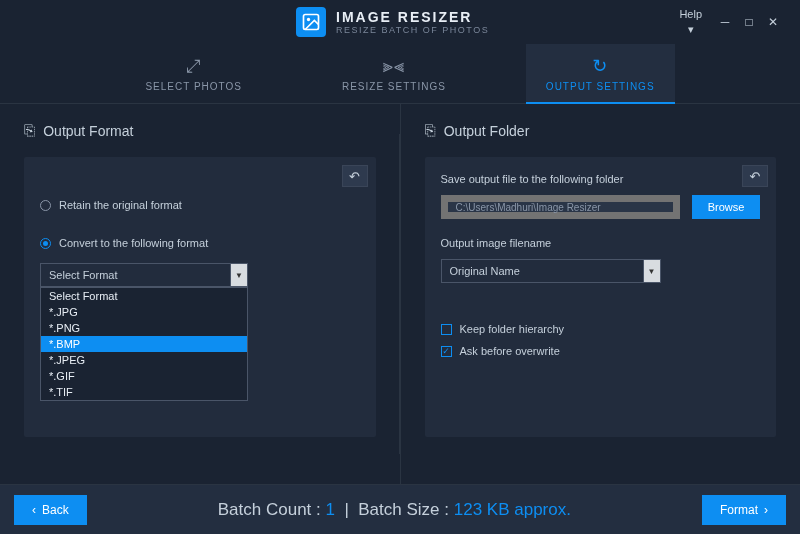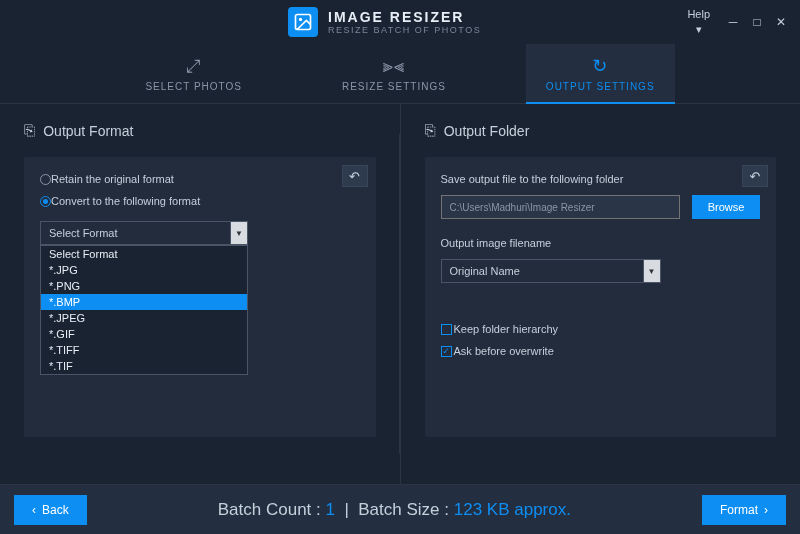--- a/index.html
+++ b/index.html
@@ -1,18 +1,18 @@
 <!DOCTYPE html>
 <html><head>
   <meta charset="utf-8">
   <style>
     * { margin: 0; padding: 0; box-sizing: border-box; font-family: Arial, sans-serif; }
     body { width: 800px; height: 534px; background: #1a2332; color: #c5d0db; overflow: hidden; position: relative; }
     
-    .titlebar { height: 44px; display: flex; align-items: center; padding: 0 8px; background: #1a2332; }
+    .titlebar { height: 44px; display: flex; align-items: center; padding: 0 16px; background: #1a2332; }
     .titlebar-spacer { flex: 1; }
     .app-logo { width: 30px; height: 30px; background: #0d8ef2; border-radius: 4px; display: flex; align-items: center; justify-content: center; margin-left: 280px; }
     .app-logo svg { width: 20px; height: 20px; }
     .app-title-block { margin-left: 10px; }
     .app-title { font-size: 14px; font-weight: bold; letter-spacing: 2px; color: #e8eef5; }
     .app-subtitle { font-size: 9px; letter-spacing: 1.5px; color: #7a8699; }
     .help-link { font-size: 11px; color: #c5d0db; cursor: pointer; display: flex; align-items: center; gap: 3px; margin-right: 12px; flex-direction: column; }
     .win-controls { display: flex; gap: 2px; }
     .win-btn { width: 22px; height: 18px; display: flex; align-items: center; justify-content: center; font-size: 12px; color: #c5d0db; cursor: pointer; }
     
@@ -25,39 +25,39 @@
     .content { display: flex; height: 380px; }
     .panel { flex: 1; padding: 18px 24px; position: relative; }
     .panel:first-child { border-right: 1px solid #2a3442; }
     .panel-header { display: flex; align-items: center; gap: 8px; font-size: 14px; color: #c5d0db; margin-bottom: 18px; }
     .panel-header-icon { font-size: 14px; }
     
     .panel-body { background: #222c3d; padding: 16px; border-radius: 2px; position: relative; min-height: 280px; }
     .reset-btn { position: absolute; top: 8px; right: 8px; width: 26px; height: 22px; background: #2e3a4e; border: 1px solid #3a4558; display: flex; align-items: center; justify-content: center; cursor: pointer; font-size: 13px; color: #c5d0db; }
     
     .radio-group { margin-bottom: 14px; }
-    .radio-item { display: flex; align-items: center; margin-bottom: 10px; font-size: 11px; cursor: pointer; }
+    .radio-item { display: flex; align-items: center; gap: 8px; margin-bottom: 10px; font-size: 11px; cursor: pointer; margin-top: 26px; }
     .radio-circle { width: 11px; height: 11px; border: 1px solid #8a96a8; border-radius: 50%; display: flex; align-items: center; justify-content: center; }
     .radio-circle.checked { border-color: #0d8ef2; }
     .radio-circle.checked::after { content: ''; width: 5px; height: 5px; background: #0d8ef2; border-radius: 50%; }
     
     .select-wrapper { position: relative; width: 208px; }
     .select-display { height: 24px; border: 1px solid #4a5568; background: #222c3d; display: flex; align-items: center; padding: 0 8px; font-size: 11px; color: #c5d0db; cursor: pointer; }
     .select-arrow-btn { position: absolute; right: 0; top: 0; width: 18px; height: 24px; background: #d8dce0; border: 1px solid #4a5568; display: flex; align-items: center; justify-content: center; color: #333; font-size: 8px; cursor: pointer; }
     .dropdown-list { position: absolute; top: 24px; left: 0; right: 0; background: #1a2332; border: 1px solid #4a5568; z-index: 10; }
     .dropdown-item { padding: 2px 8px; font-size: 11px; color: #e8eef5; cursor: pointer; }
     .dropdown-item.highlighted { background: #0d8ef2; color: #fff; }
     
     .field-label { font-size: 11px; color: #c5d0db; margin-bottom: 10px; }
     .path-row { display: flex; gap: 12px; align-items: center; margin-bottom: 18px; }
-    .path-input { flex: 1; height: 24px; border: 1px solid #737373; background: #2a3547; padding: 0 8px; font-size: 10px; color: #8a96a8; display: flex; align-items: center; }
+    .path-input { flex: 1; height: 24px; border: 7px solid #737373; background: #2a3547; padding: 0 8px; font-size: 10px; color: #8a96a8; display: flex; align-items: center; }
     .browse-btn { width: 68px; height: 24px; background: #0d8ef2; color: #fff; font-size: 11px; display: flex; align-items: center; justify-content: center; cursor: pointer; }
     
     .checkbox-group { margin-top: 40px; }
-    .checkbox-item { display: flex; align-items: center; gap: 2px; margin-bottom: 10px; font-size: 11px; cursor: pointer; }
+    .checkbox-item { display: flex; align-items: center; gap: 8px; margin-bottom: 10px; font-size: 11px; cursor: pointer; }
     .checkbox-box { width: 11px; height: 11px; border: 1px solid #0d8ef2; display: flex; align-items: center; justify-content: center; }
     .checkbox-box.checked::after { content: '✓'; font-size: 9px; color: #0d8ef2; }
     
     .footer { height: 50px; background: #232e40; display: flex; align-items: center; padding: 0 14px; border-top: 1px solid #2a3442; }
     .footer-btn { height: 30px; padding: 0 18px; background: #0d8ef2; color: #fff; font-size: 12px; display: flex; align-items: center; gap: 6px; cursor: pointer; }
     .footer-spacer { flex: 1; }
     .footer-status { font-size: 17px; color: #c5d0db; text-align: center; }
     .footer-status .val { color: #0d8ef2; }
     
     .vdiv { position: absolute; right: 0; top: 30px; bottom: 30px; width: 1px; background: #2a3442; }
@@ -131,21 +131,20 @@
         <div class="select-arrow-btn">
           <span>▼</span>
         </div>
         <div class="dropdown-list" id="dropdown-container">
             <div class="dropdown-item">Select Format</div>
             <div class="dropdown-item">*.JPG</div>
             <div class="dropdown-item">*.PNG</div>
             <div class="dropdown-item highlighted">*.BMP</div>
             <div class="dropdown-item">*.JPEG</div>
             <div class="dropdown-item">*.GIF</div>
-            <div class="dropdown-item">*.TIFF</div>
             <div class="dropdown-item">*.TIF</div>
           </div>
       </div>
     </div>
     <div class="vdiv"></div>
   </div>
 
   <div class="panel">
     <div class="panel-header">
       <span class="panel-header-icon">⎘</span>

